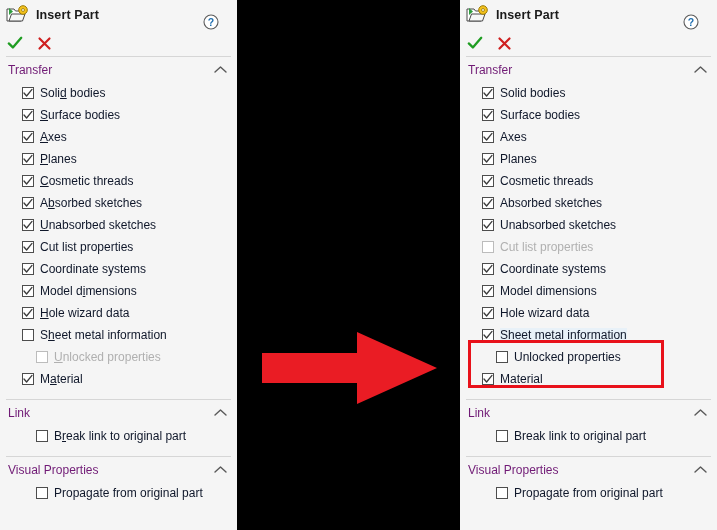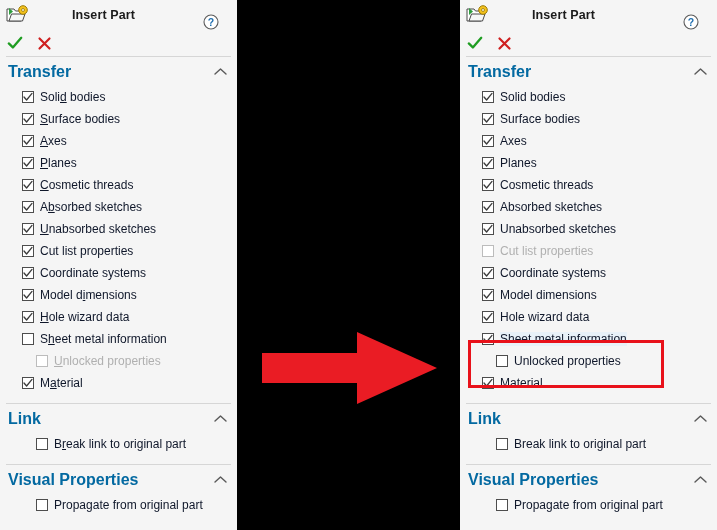--- a/index.html
+++ b/index.html
@@ -25,21 +25,20 @@
   #panel-right{left:460px;width:257px;}
 
   
   .pm-header{
     position:relative;
     height:30px;
     display:flex;
     align-items:center;
     padding:0 6px 0 6px;
     box-sizing:border-box;
-    gap:36px;
   }
   .pm-title{
     font-weight:bold;
     font-size:12.5px;
     color:#1b1b1b;
     margin-left:8px;
     letter-spacing:.1px;
   }
   .help-icon{
     position:absolute;
@@ -67,23 +66,23 @@
 
   
   .group-header{
     display:flex;
     align-items:center;
     justify-content:space-between;
     padding:6px 10px 5px 8px;
     box-sizing:border-box;
   }
   .group-title{
-    font-weight:bold;
-    font-size:16px;
-    color:#0369a1;
+    font-weight:normal;
+    font-size:12px;
+    color:#701a75;
   }
   .chevron{width:13px;height:9px;}
 
   
   .cb-row{
     display:flex;
     align-items:center;
     height:22px;
     padding-left:22px;
     box-sizing:border-box;

